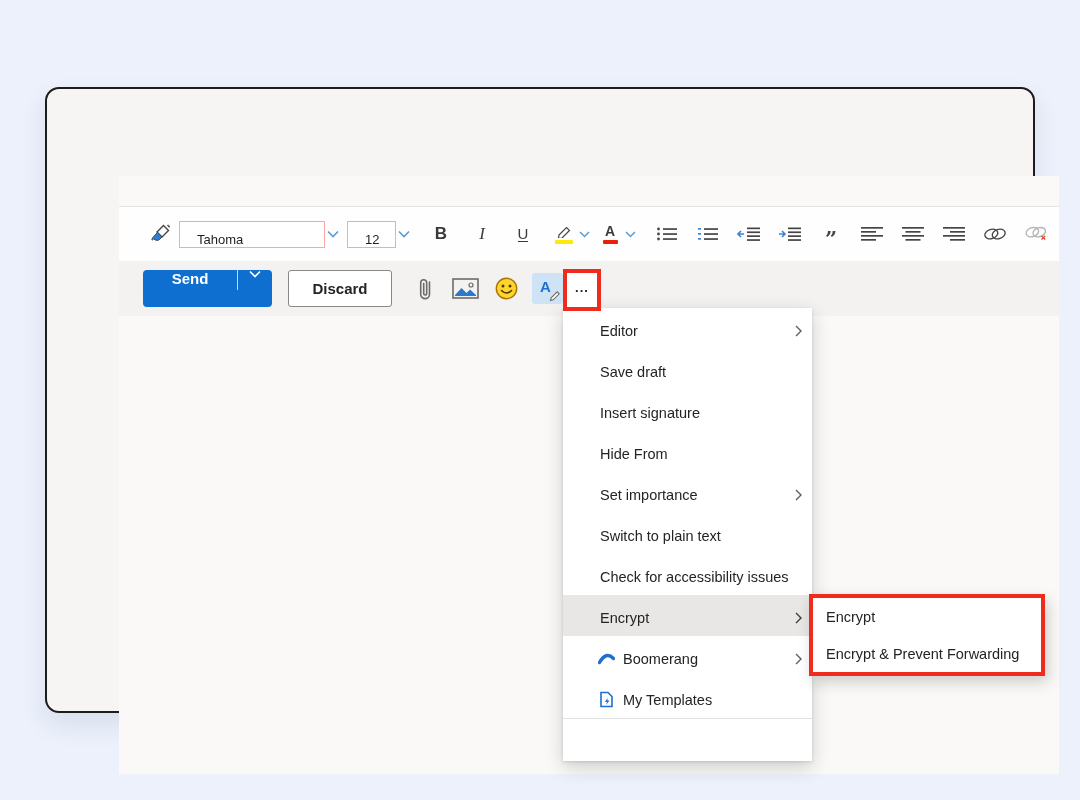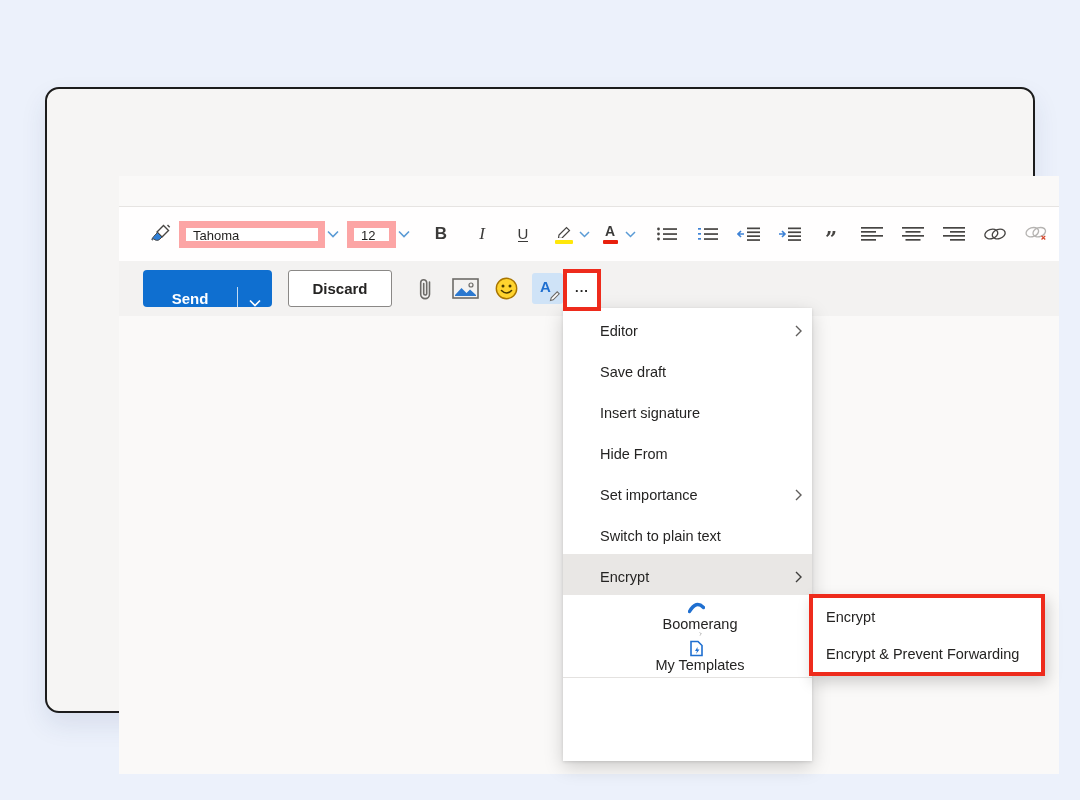--- a/index.html
+++ b/index.html
@@ -27,39 +27,39 @@
     position:absolute; left:0; top:85px; width:940px; height:55px;
     background:#f3f2f1; display:flex; align-items:center; padding-left:24px;
   }
   .body-area { position:absolute; left:0; top:140px; width:940px; height:458px; background:#faf9f8; }
 
   
   .tbtn { display:flex; align-items:center; justify-content:center; width:24px; height:32px; flex:0 0 auto; cursor:pointer; }
   .tgap { flex:0 0 17px; }
   .tgap-s { flex:0 0 6px; }
   .combo {
-    height:27px; background:#fff; border:7px solid #fca5a5; display:flex; align-items:flex-start;
-    padding-left:7px; font-size:13px; color:#201f1e;
+    height:27px; background:#fff; border:1px solid #fca5a5; display:flex; align-items:flex-end;
+    padding-left:17px; font-size:13px; color:#201f1e;
   }
   .combo.font { width:146px; }
   .combo.size { width:49px; }
   .chev-blue { display:flex; align-items:center; justify-content:center; width:16px; height:32px; cursor:pointer; }
   .bolded { font-size:17px; font-weight:bold; color:#3b3a39; }
   .italiced { font-size:17px; font-style:italic; font-family:"Liberation Serif", serif; color:#3b3a39; }
   .underlined { font-size:15px; color:#3b3a39; border-bottom:1.5px solid #3b3a39; line-height:1.05; }
   .stack { display:flex; flex-direction:column; align-items:center; gap:2px; }
   .bar-yellow { width:18px; height:4px; background:#ffe70a; border-radius:1px; }
   .bar-red { width:15px; height:4px; background:#e8200d; border-radius:1px; }
   .letterA { font-size:14px; font-weight:bold; color:#3b3a39; line-height:1; }
   .quote { font-family:"DejaVu Serif", serif; font-size:21px; font-weight:bold; color:#474543; line-height:.6; padding-top:10px; }
 
   
   .btn-send {
     width:129px; height:37px; background:#0f6fd0; border-radius:4px; color:#fff;
-    display:flex; align-items:flex-end; cursor:pointer; border:none;
+    display:flex; align-items:flex-start; cursor:pointer; border:none;
   }
   .btn-send .lbl { flex:1; text-align:center; font-size:15px; font-weight:bold; }
   .btn-send .sep { width:1px; height:20px; background:rgba(255,255,255,.75); }
   .btn-send .dd { width:34px; display:flex; align-items:center; justify-content:center; }
   .btn-discard {
     width:104px; height:37px; margin-left:16px; background:#fff; border:1px solid #8a8886; border-radius:3px;
     font-size:15px; font-weight:bold; color:#252423; cursor:pointer;
     display:flex; align-items:center; justify-content:center;
   }
   .act-ic { width:41px; height:41px; display:flex; align-items:center; justify-content:center; cursor:pointer; flex:0 0 auto; }
@@ -79,21 +79,21 @@
     position:absolute; left:516px; top:219px; width:249px; height:453px; background:#fff;
     box-shadow:0 6px 18px rgba(0,0,0,.18), 0 1px 3px rgba(0,0,0,.12); z-index:20;
   }
   .mi {
     height:41px; display:flex; align-items:center; padding:4px 10px 0 37px;
     font-size:14.5px; color:#252423; cursor:pointer; position:relative; background:#fff;
   }
   .mi.hl { background:#e9e7e5; }
   .mi .txt { flex:1; white-space:nowrap; }
   .mi .mic { width:17px; height:17px; margin:0 8px 0 0; display:flex; align-items:center; justify-content:center; flex:0 0 auto; }
-  .mi.with-ic { padding-left:37px;flex-direction:column; }
+  .mi.with-ic { padding-left:37px; }
   .msep { height:1px; background:#e4e2e0; }
 
   
   .submenu-annot {
     position:absolute; left:762px; top:505px; width:236px; height:82px;
     border:4px solid #ee2b1c; background:#fff; z-index:25;
     box-shadow:3px 6px 14px rgba(0,0,0,.18);
   }
   .smi { height:37px; display:flex; align-items:center; padding-left:13px; font-size:14.5px; color:#252423; cursor:pointer; white-space:nowrap; }
 
@@ -335,20 +335,23 @@
         <span class="txt">Set importance</span>
         <svg width="7" height="12" viewBox="0 0 7 12">
             <polyline points="1,1 6,6 1,11" fill="none" stroke="#605e5c" stroke-width="1.4"></polyline>
           </svg>
       </div>
 
       <div class="mi">
         <span class="txt">Switch to plain text</span>
       </div>
 
+      <div class="mi">
+        <span class="txt">Check for accessibility issues</span>
+      </div>
 
       <div class="mi hl">
         <span class="txt">Encrypt</span>
         <svg width="7" height="12" viewBox="0 0 7 12">
             <polyline points="1,1 6,6 1,11" fill="none" stroke="#3f3e3c" stroke-width="1.4"></polyline>
           </svg>
       </div>
 
       <div class="mi with-ic" style="padding-left:35px;">
         <span class="mic">

